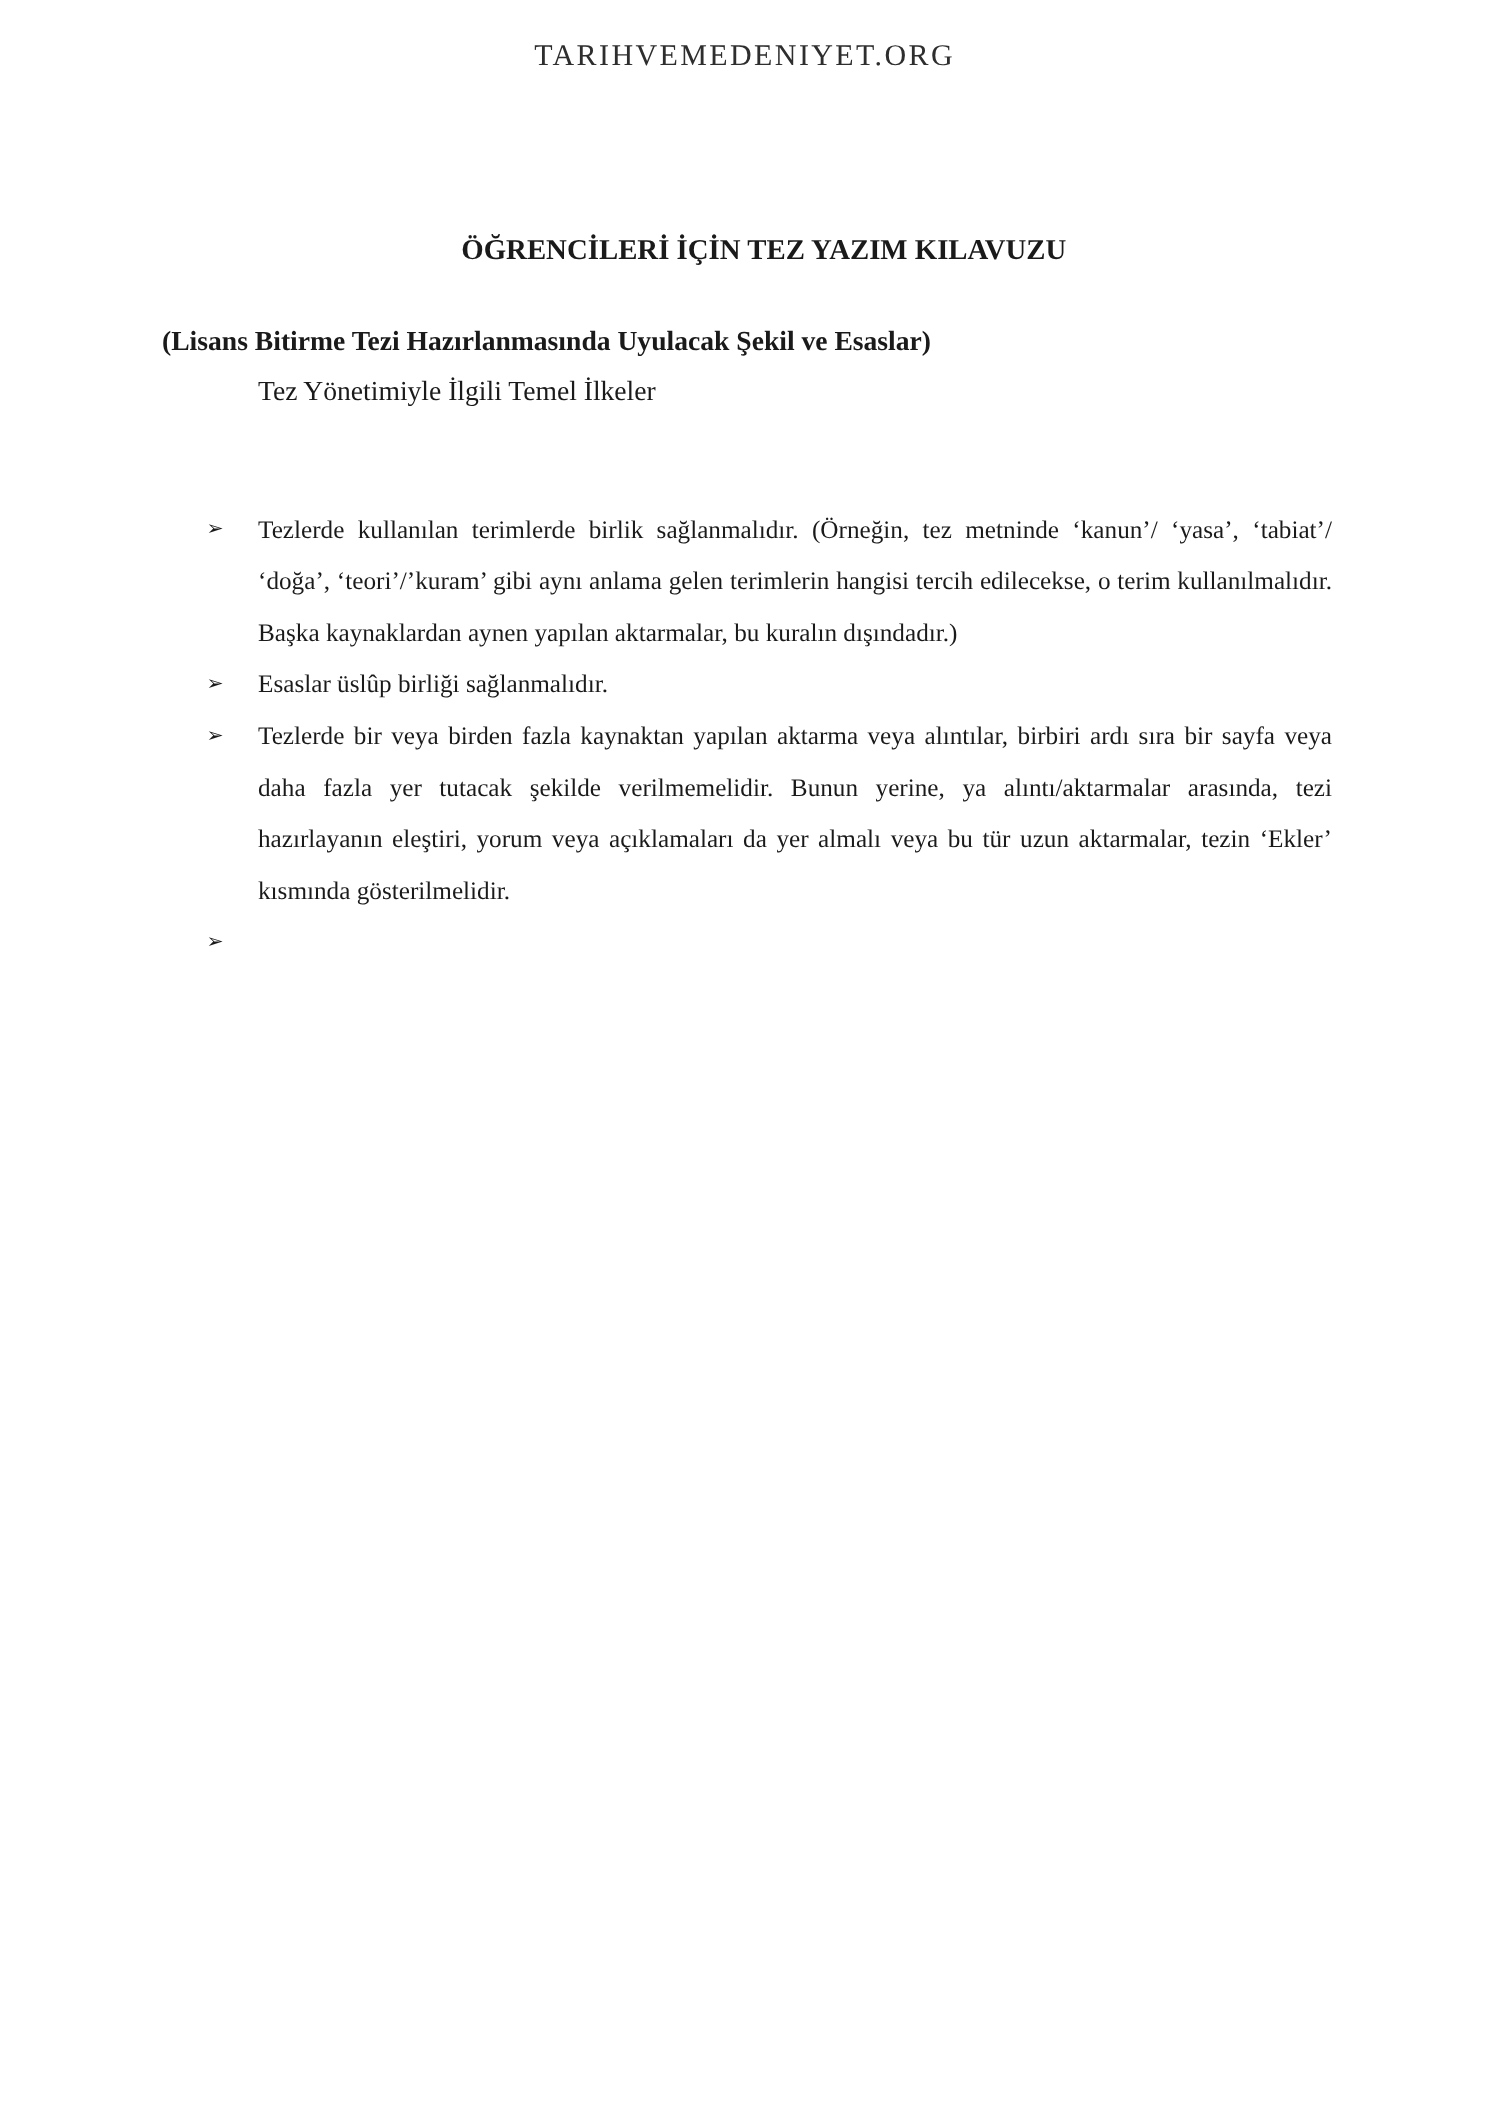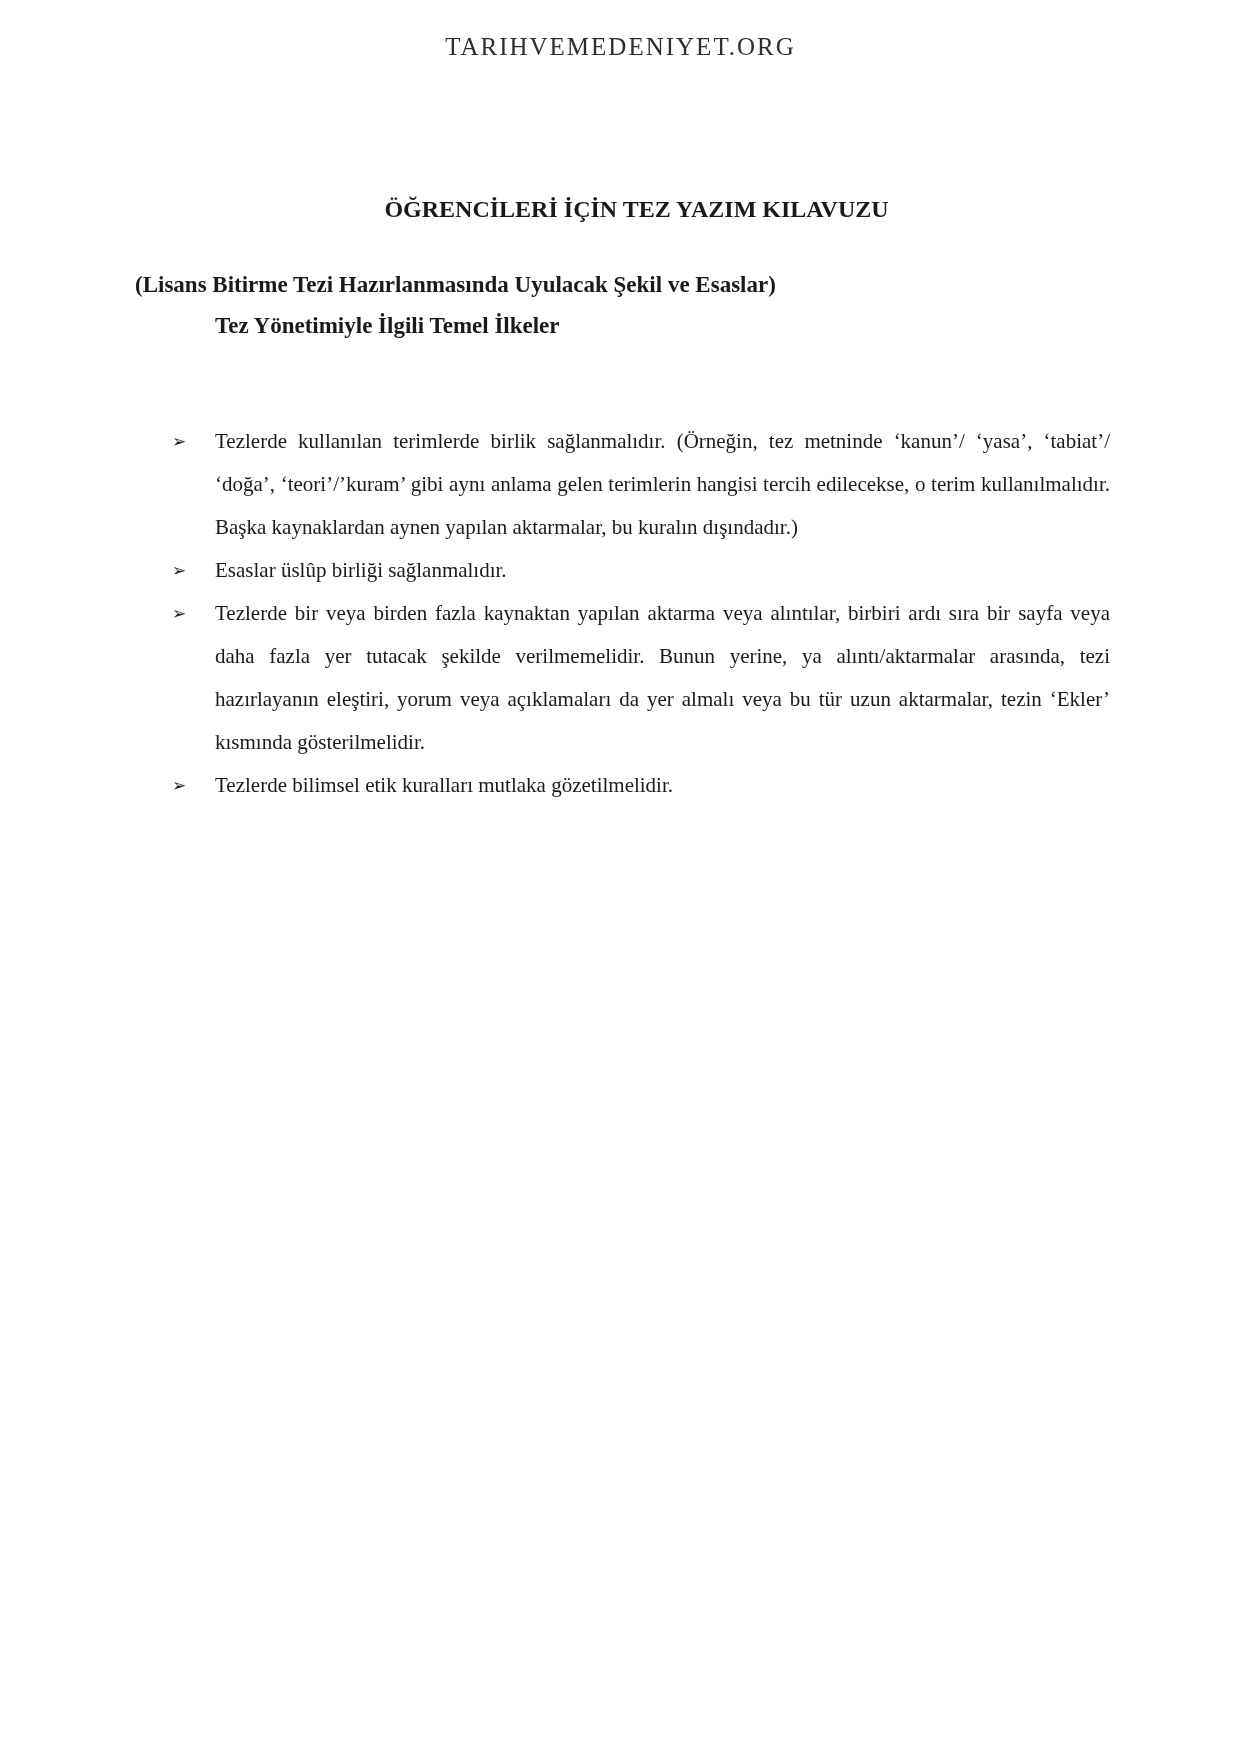--- a/index.html
+++ b/index.html
@@ -43,21 +43,21 @@
     top: 248px;
     left: 135px;
     font-weight: bold;
     font-size: 23px;
     margin-top: 24px;
   }
   .section-heading {
     position: absolute;
     top: 313px;
     left: 215px;
-    font-weight: bold;
+    font-weight: normal;
     font-size: 23px;
   }
   .bullet-list {
     position: absolute;
     top: 420px;
     left: 170px;
     width: 940px;
     margin: 0;
     padding: 0;
     list-style: none;
@@ -101,17 +101,16 @@
     <li class="bullet-item">
       <span class="bullet-icon">➢</span>
       <span>Esaslar üslûp birliği sağlanmalıdır.</span>
     </li>
     <li class="bullet-item">
       <span class="bullet-icon">➢</span>
       <span>Tezlerde bir veya birden fazla kaynaktan yapılan aktarma veya alıntılar, birbiri ardı sıra bir sayfa veya daha fazla yer tutacak şekilde verilmemelidir. Bunun yerine, ya alıntı/aktarmalar arasında, tezi hazırlayanın eleştiri, yorum veya açıklamaları da yer almalı veya bu tür uzun aktarmalar, tezin ‘Ekler’ kısmında gösterilmelidir.</span>
     </li>
     <li class="bullet-item">
       <span class="bullet-icon">➢</span>
-      <span>Tezlerde bilimsel etik kuralları mutlaka gözetilmelidir.</span>
     </li>
   </ul>
 
 </div>
 
 </body></html>

